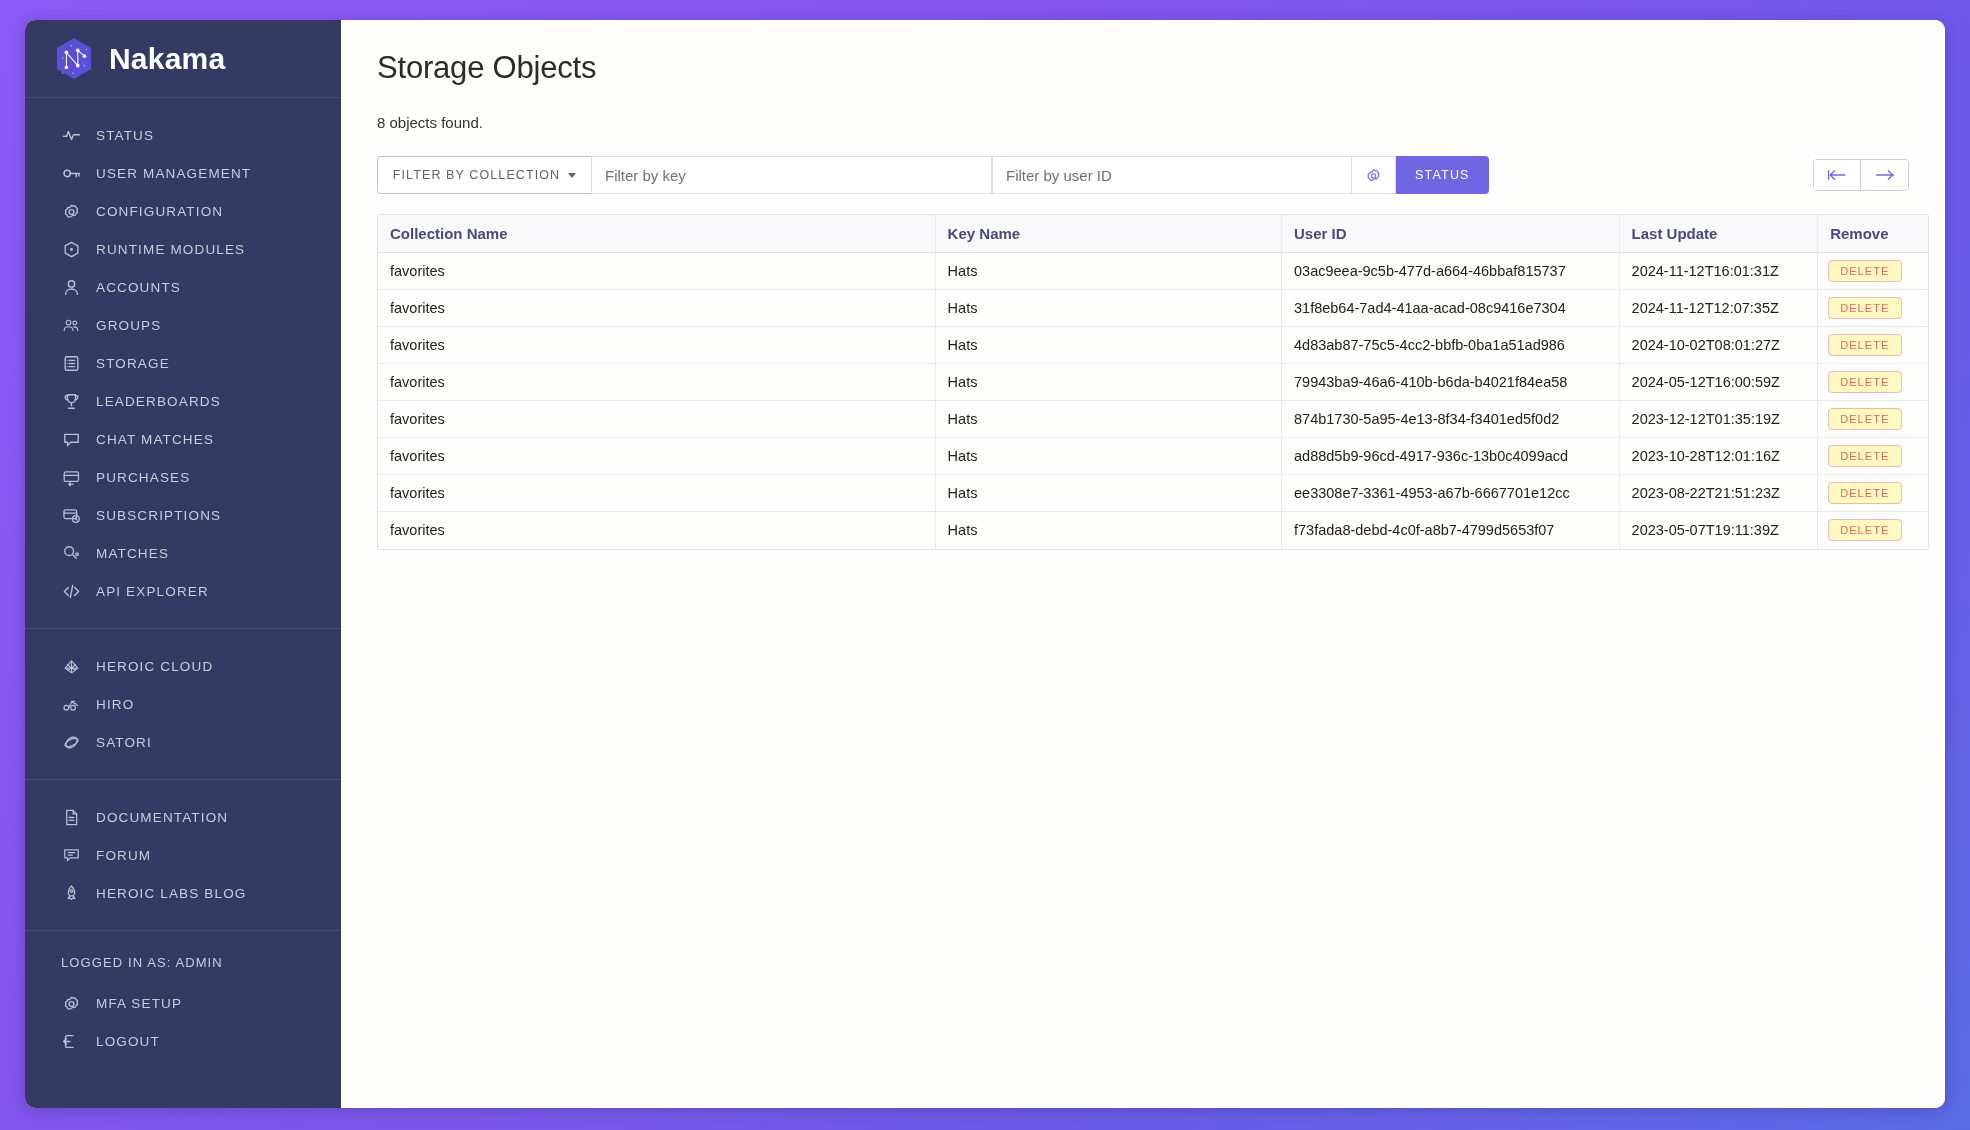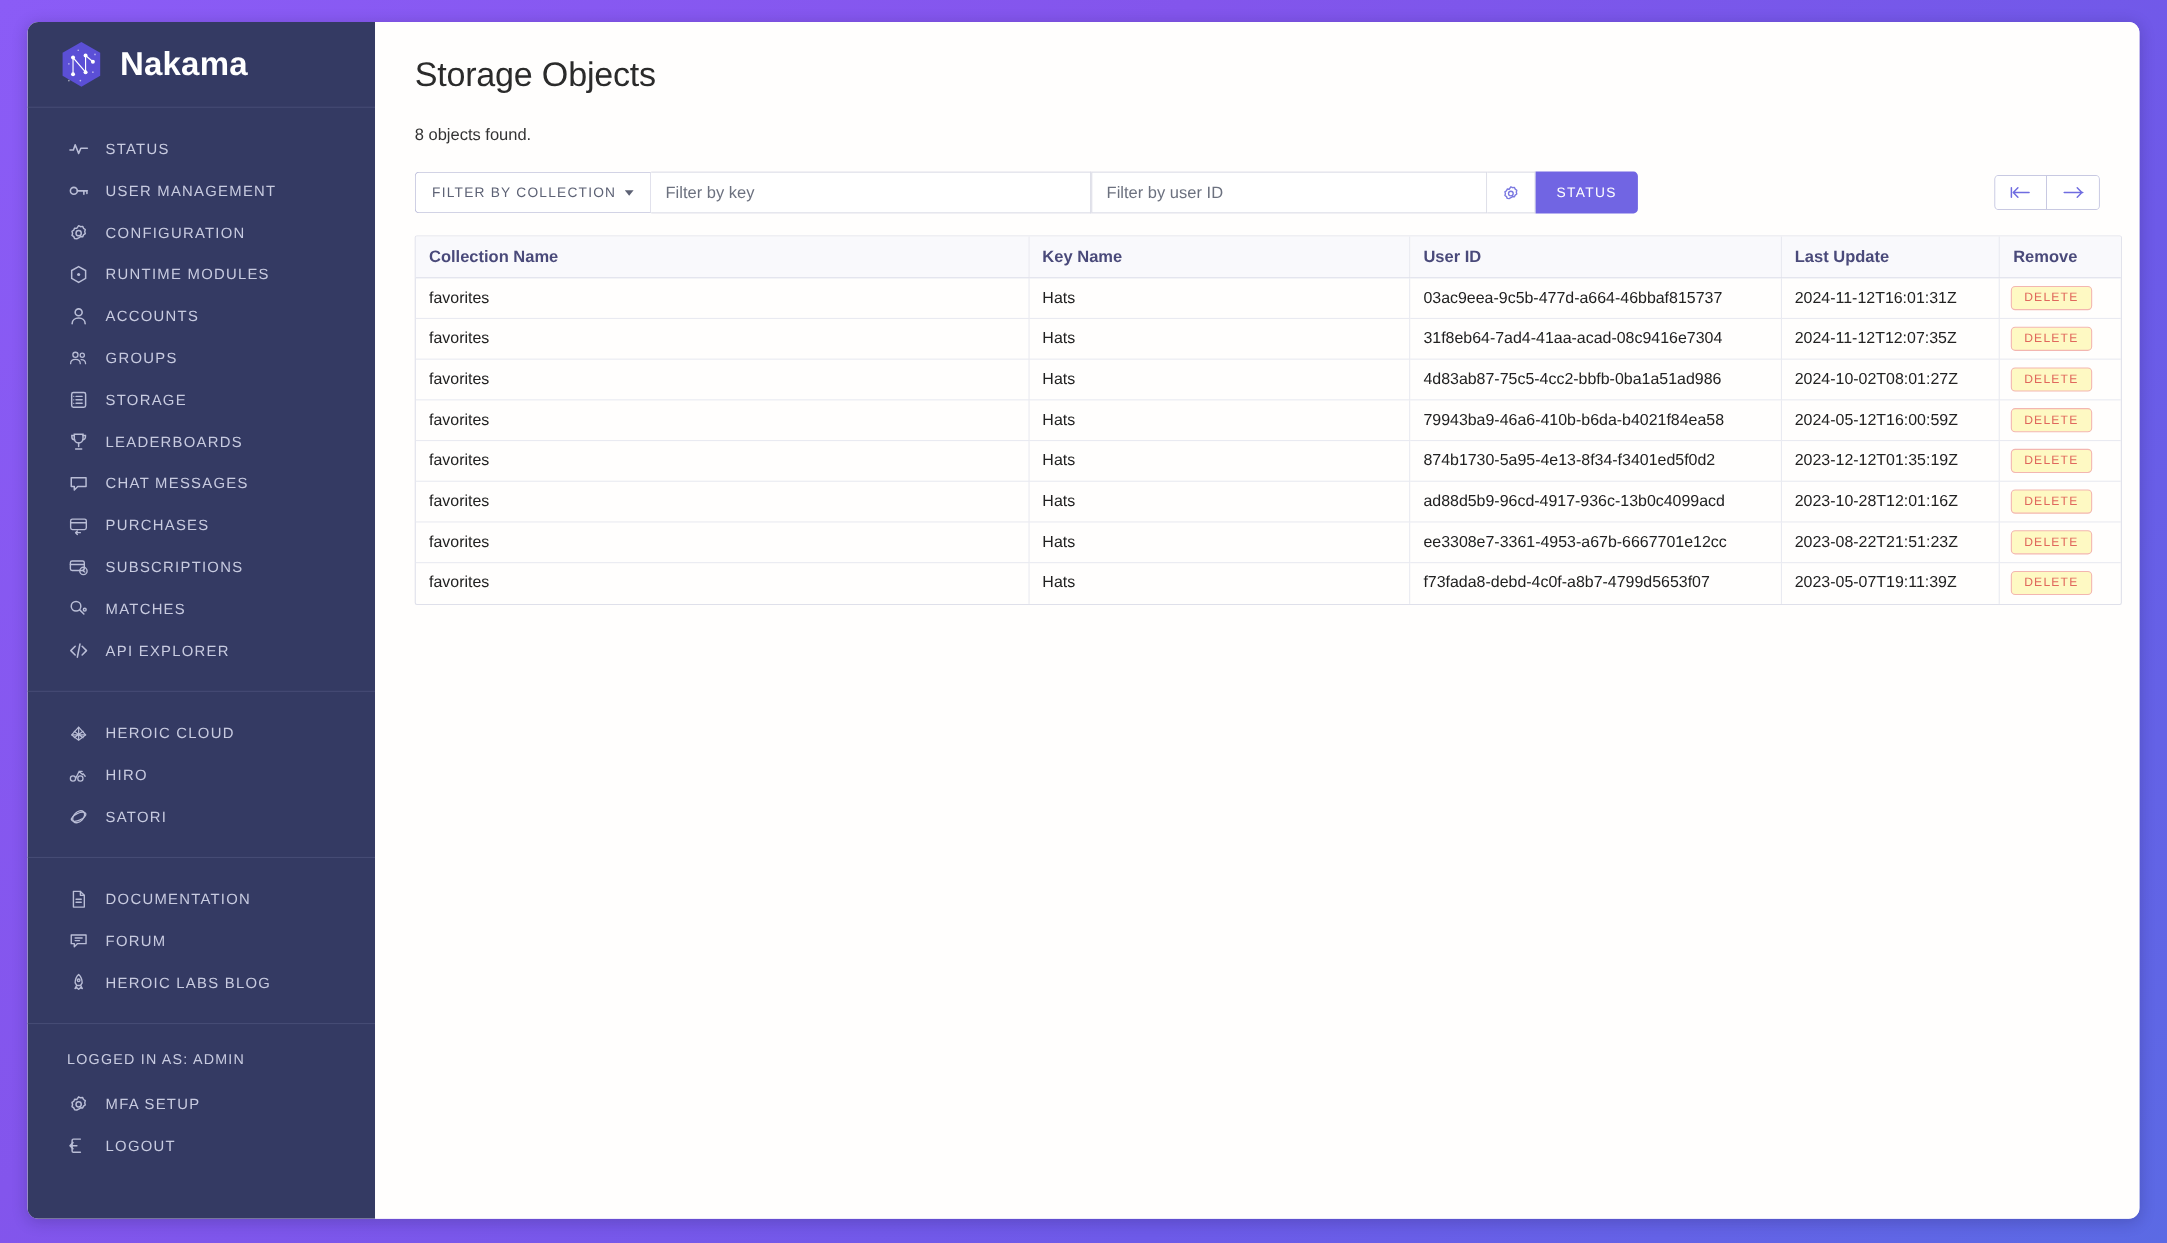--- a/index.html
+++ b/index.html
@@ -384,21 +384,21 @@
             </svg>
           </span>
         <span>LEADERBOARDS</span>
       </div>
       <div class="nav-item">
         <span class="nav-ico">
             <svg viewBox="0 0 24 24" fill="none" stroke="currentColor" stroke-width="1.7" stroke-linejoin="round">
               <path d="M3.5 5.5h17v10h-9.5l-4 4v-4h-3.5z"></path>
             </svg>
           </span>
-        <span>CHAT MESSAGES</span>
+        <span>CHAT MATCHES</span>
       </div>
       <div class="nav-item">
         <span class="nav-ico">
             <svg viewBox="0 0 24 24" fill="none" stroke="currentColor" stroke-width="1.6" stroke-linecap="round" stroke-linejoin="round">
               <rect x="2.8" y="5" width="18" height="12" rx="2"></rect>
               <path d="M2.8 9.2h18"></path>
               <path d="M14 20.5H8.5l2-2M8.5 20.5l2 2"></path>
             </svg>
           </span>
         <span>PURCHASES</span>

